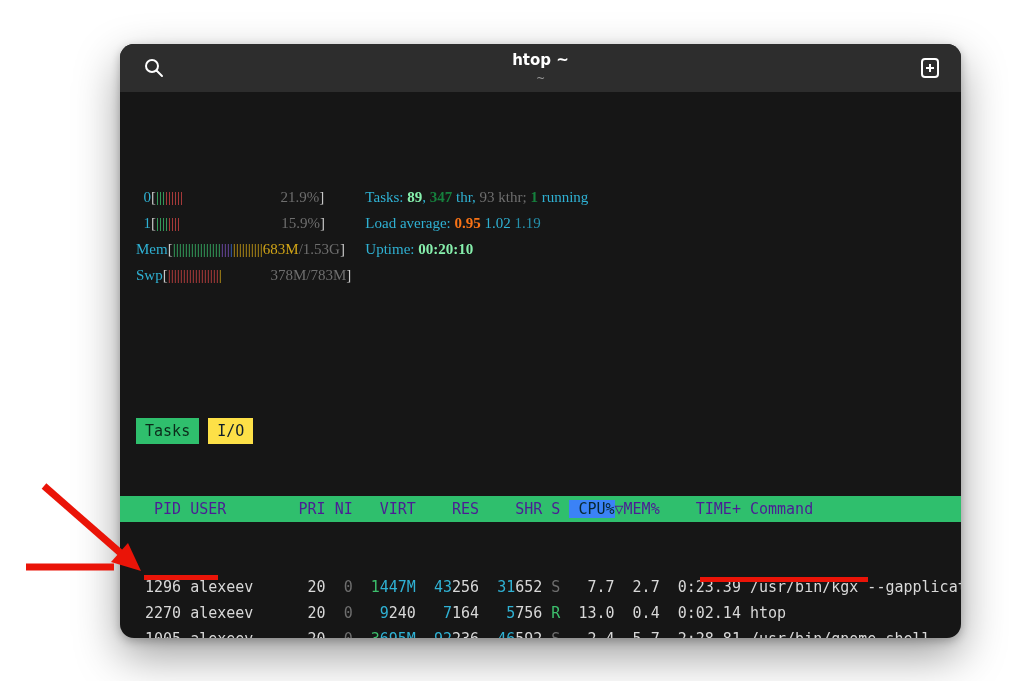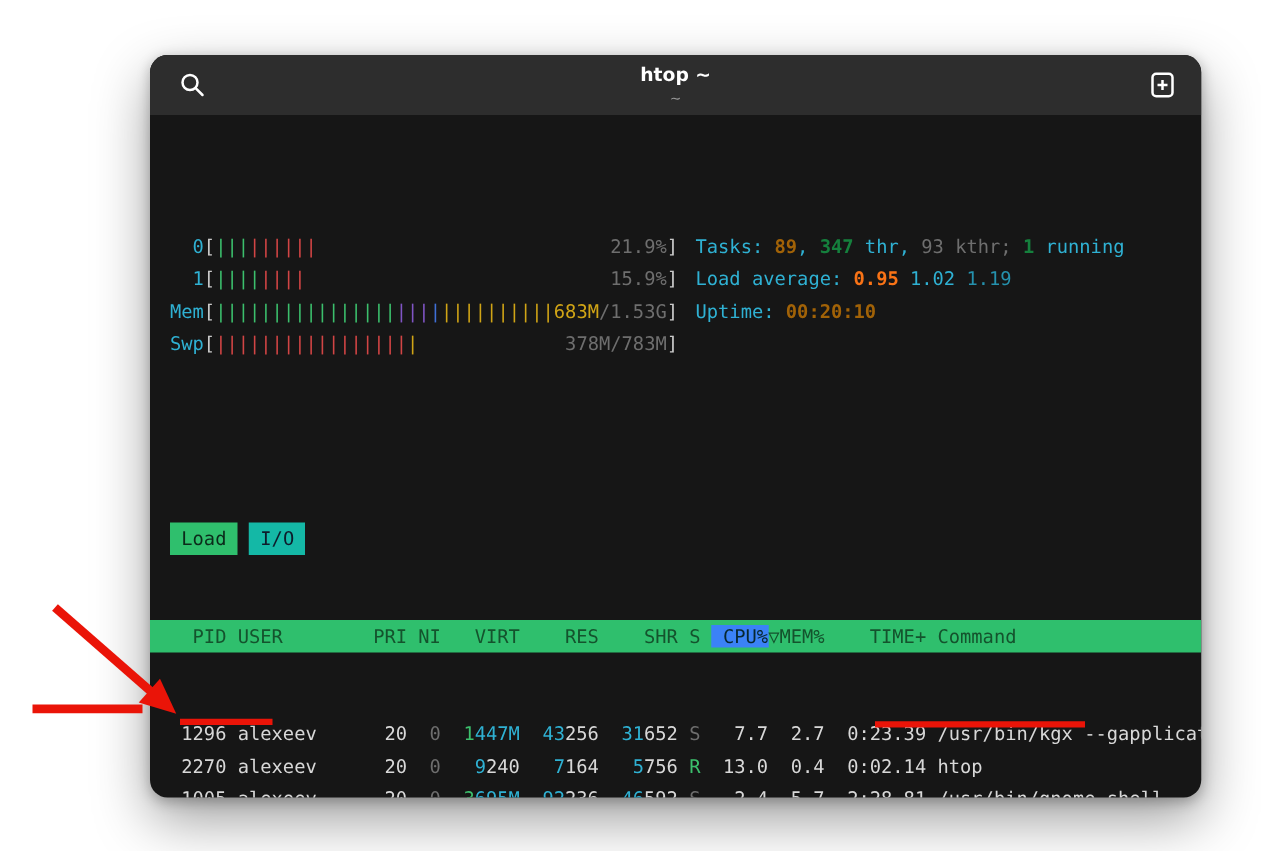--- a/index.html
+++ b/index.html
@@ -12,38 +12,38 @@
   .tb-title{position:absolute;left:0;right:0;top:7px;text-align:center;color:#ffffff;
             font-family:"DejaVu Sans",sans-serif;font-weight:bold;font-size:15px;}
   .tb-sub{position:absolute;left:0;right:0;top:28px;text-align:center;color:#9a9a9a;
           font-size:11px;font-family:"DejaVu Sans",sans-serif;}
   .tb-ic{position:absolute;top:50%;transform:translateY(-50%);display:flex;align-items:center;justify-content:center;}
   .ic-search{left:18px;width:32px;height:32px;}
   .ic-newtab{left:794px;width:32px;height:32px;}
   .ic-menu{left:838px;width:32px;height:32px;}
   
   .term{padding:40px 0 0 16px;font-size:15px;line-height:26px;white-space:pre;color:#d8d8d8;}
-  .line{height:26px;}
+  .line{height:26px;font-family:Liberation Serif, serif;}
   .sumwrap{display:flex;}
   .icol{margin-left:14px;}
   .tabs-line{height:26px;}
   .tab{display:inline-block;}
   .tab-active{background:#2fbf6d;color:#0b2a1a;}
-  .tab-inactive{background:#14b8a6;color:#0d1c2b;}
+  .tab-inactive{background:#fde047;color:#0d1c2b;}
   .tab-gap{display:inline-block;}
   .hrow{background:#2fbf6d;color:#0b2a1a;margin-left:-16px;padding-left:16px;height:26px;}
   .prow{height:26px;}
   .cell{display:inline-block;vertical-align:top;}
   
   .c-w{color:#d8d8d8;} .c-d{color:#6e6e6e;} .c-c{color:#2fb1d3;}
-  .c-bc{color:#a16207;font-weight:bold;text-align:center;} .c-dc{color:#2591ad;}
+  .c-bc{color:#86efac;font-weight:bold;text-align:center;} .c-dc{color:#2591ad;}
   .c-g{color:#3cbf6c;} .c-bg{color:#15803d;font-weight:bold;}
   .c-r{color:#d24545;} .c-y{color:#d0a416;} .c-p{color:#8055c5;} .c-b{color:#3f6fd6;}
   .c-bw{color:#f97316;font-weight:bold;} .c-br{color:#c9c9c9;}
-  .c-h{color:#14532d;} .c-hs{background:#3b82f6;color:#072730;}
+  .c-h{color:#4c1d95;} .c-hs{background:#3b82f6;color:#072730;}
   .overlay{position:absolute;left:0;top:0;pointer-events:none;}
 </style>
 </head>
 <body>
 
 <div class="window">
   <div class="titlebar">
     <div class="tb-ic ic-search">
       <svg width="22" height="22" viewBox="0 0 22 22">
         <circle cx="9" cy="9" r="6" fill="none" stroke="#ffffff" stroke-width="2"></circle>
@@ -64,21 +64,21 @@
     </div>
 
   </div>
 
   <div class="term">
     <div class="sumwrap">
       <div class="mcol" id="meters"><div class="line"><span class="seg c-c">  0</span><span class="seg c-br">[</span><span class="seg c-g">|||</span><span class="seg c-r">||||||</span><span class="seg c-w">                          </span><span class="seg c-d">21.9%</span><span class="seg c-br">]</span></div><div class="line"><span class="seg c-c">  1</span><span class="seg c-br">[</span><span class="seg c-g">||||</span><span class="seg c-r">||||</span><span class="seg c-w">                           </span><span class="seg c-d">15.9%</span><span class="seg c-br">]</span></div><div class="line"><span class="seg c-c">Mem</span><span class="seg c-br">[</span><span class="seg c-g">||||||||||||||||</span><span class="seg c-p">|||</span><span class="seg c-b">|</span><span class="seg c-y">||||||||||</span><span class="seg c-y">683M</span><span class="seg c-d">/1.53G</span><span class="seg c-br">]</span></div><div class="line"><span class="seg c-c">Swp</span><span class="seg c-br">[</span><span class="seg c-r">|||||||||||||||||</span><span class="seg c-y">|</span><span class="seg c-w">             </span><span class="seg c-d">378M/783M</span><span class="seg c-br">]</span></div></div>
       <div class="icol" id="infos"><div class="line"><span class="seg c-c">Tasks: </span><span class="seg c-bc">89</span><span class="seg c-c">, </span><span class="seg c-bg">347</span><span class="seg c-c"> thr, </span><span class="seg c-d">93 kthr; </span><span class="seg c-bg">1</span><span class="seg c-c"> running</span></div><div class="line"><span class="seg c-c">Load average: </span><span class="seg c-bw">0.95</span><span class="seg c-w"> </span><span class="seg c-c">1.02</span><span class="seg c-w"> </span><span class="seg c-dc">1.19</span></div><div class="line"><span class="seg c-c">Uptime: </span><span class="seg c-bc">00:20:10</span></div></div>
     </div>
     <div class="line"> </div>
-    <div class="tabs-line" id="tabs"><span class="tab tab-active"> Load </span><span class="tab-gap"> </span><span class="tab tab-inactive"> I/O </span></div>
+    <div class="tabs-line" id="tabs"><span class="tab tab-active"> Tasks </span><span class="tab-gap"> </span><span class="tab tab-inactive"> I/O </span></div>
     <div class="hrow" id="theader"><span class="cell" style="width: 5ch;"><span class="seg c-w">  </span><span class="seg c-h">PID</span></span><span class="seg c-w"> </span><span class="cell" style="width: 10ch;"><span class="seg c-h">USER</span><span class="seg c-w">      </span></span><span class="cell" style="width: 5ch;"><span class="seg c-w">  </span><span class="seg c-h">PRI</span></span><span class="cell" style="width: 3ch;"><span class="seg c-w"> </span><span class="seg c-h">NI</span></span><span class="cell" style="width: 7ch;"><span class="seg c-w">   </span><span class="seg c-h">VIRT</span></span><span class="cell" style="width: 7ch;"><span class="seg c-w">    </span><span class="seg c-h">RES</span></span><span class="cell" style="width: 7ch;"><span class="seg c-w">    </span><span class="seg c-h">SHR</span></span><span class="seg c-w"> </span><span class="cell" style="width: 1ch;"><span class="seg c-h">S</span></span><span class="cell" style="width: 6ch;"><span class="seg c-w"> </span><span class="seg c-hs"> CPU%</span></span><span class="cell" style="width: 5ch;"><span class="seg c-h">▽MEM%</span></span><span class="cell" style="width: 9ch;"><span class="seg c-w">    </span><span class="seg c-h">TIME+</span></span><span class="seg c-w"> </span><span class="cell"><span class="seg c-h">Command</span></span></div>
     <div id="rows"><div class="prow"><span class="cell" style="width: 5ch;"><span class="seg c-w"> </span><span class="seg c-w">1296</span></span><span class="seg c-w"> </span><span class="cell" style="width: 10ch;"><span class="seg c-w">alexeev</span><span class="seg c-w">   </span></span><span class="cell" style="width: 5ch;"><span class="seg c-w">   </span><span class="seg c-w">20</span></span><span class="cell" style="width: 3ch;"><span class="seg c-w">  </span><span class="seg c-d">0</span></span><span class="cell" style="width: 7ch;"><span class="seg c-w">  </span><span class="seg c-g">1</span><span class="seg c-c">447M</span></span><span class="cell" style="width: 7ch;"><span class="seg c-w">  </span><span class="seg c-c">43</span><span class="seg c-w">256</span></span><span class="cell" style="width: 7ch;"><span class="seg c-w">  </span><span class="seg c-c">31</span><span class="seg c-w">652</span></span><span class="seg c-w"> </span><span class="cell" style="width: 1ch;"><span class="seg c-d">S</span></span><span class="cell" style="width: 6ch;"><span class="seg c-w">   </span><span class="seg c-w">7.7</span></span><span class="cell" style="width: 5ch;"><span class="seg c-w">  </span><span class="seg c-w">2.7</span></span><span class="cell" style="width: 9ch;"><span class="seg c-w">  </span><span class="seg c-w">0:23.39</span></span><span class="seg c-w"> </span><span class="cell"><span class="seg c-w">/usr/bin/kgx --gapplicat</span></span></div><div class="prow"><span class="cell" style="width: 5ch;"><span class="seg c-w"> </span><span class="seg c-w">2270</span></span><span class="seg c-w"> </span><span class="cell" style="width: 10ch;"><span class="seg c-w">alexeev</span><span class="seg c-w">   </span></span><span class="cell" style="width: 5ch;"><span class="seg c-w">   </span><span class="seg c-w">20</span></span><span class="cell" style="width: 3ch;"><span class="seg c-w">  </span><span class="seg c-d">0</span></span><span class="cell" style="width: 7ch;"><span class="seg c-w">   </span><span class="seg c-c">9</span><span class="seg c-w">240</span></span><span class="cell" style="width: 7ch;"><span class="seg c-w">   </span><span class="seg c-c">7</span><span class="seg c-w">164</span></span><span class="cell" style="width: 7ch;"><span class="seg c-w">   </span><span class="seg c-c">5</span><span class="seg c-w">756</span></span><span class="seg c-w"> </span><span class="cell" style="width: 1ch;"><span class="seg c-g">R</span></span><span class="cell" style="width: 6ch;"><span class="seg c-w">  </span><span class="seg c-w">13.0</span></span><span class="cell" style="width: 5ch;"><span class="seg c-w">  </span><span class="seg c-w">0.4</span></span><span class="cell" style="width: 9ch;"><span class="seg c-w">  </span><span class="seg c-w">0:02.14</span></span><span class="seg c-w"> </span><span class="cell"><span class="seg c-w">htop</span></span></div><div class="prow"><span class="cell" style="width: 5ch;"><span class="seg c-w"> </span><span class="seg c-w">1005</span></span><span class="seg c-w"> </span><span class="cell" style="width: 10ch;"><span class="seg c-w">alexeev</span><span class="seg c-w">   </span></span><span class="cell" style="width: 5ch;"><span class="seg c-w">   </span><span class="seg c-w">20</span></span><span class="cell" style="width: 3ch;"><span class="seg c-w">  </span><span class="seg c-d">0</span></span><span class="cell" style="width: 7ch;"><span class="seg c-w">  </span><span class="seg c-g">3</span><span class="seg c-c">695M</span></span><span class="cell" style="width: 7ch;"><span class="seg c-w">  </span><span class="seg c-c">92</span><span class="seg c-w">236</span></span><span class="cell" style="width: 7ch;"><span class="seg c-w">  </span><span class="seg c-c">46</span><span class="seg c-w">592</span></span><span class="seg c-w"> </span><span class="cell" style="width: 1ch;"><span class="seg c-d">S</span></span><span class="cell" style="width: 6ch;"><span class="seg c-w">   </span><span class="seg c-w">2.4</span></span><span class="cell" style="width: 5ch;"><span class="seg c-w">  </span><span class="seg c-w">5.7</span></span><span class="cell" style="width: 9ch;"><span class="seg c-w">  </span><span class="seg c-w">2:28.81</span></span><span class="seg c-w"> </span><span class="cell"><span class="seg c-w">/usr/bin/gnome-shell</span></span></div></div>
     
   </div>
 </div>
 
 <svg class="overlay" width="1009" height="681" viewBox="0 0 1009 681">
   <line x1="44" y1="486" x2="124" y2="556" stroke="#ea1408" stroke-width="7"></line>
   <line x1="26" y1="567" x2="114" y2="567" stroke="#ea1408" stroke-width="7"></line>
   <polygon points="141,571 111,562 128,543" fill="#ea1408"></polygon>

